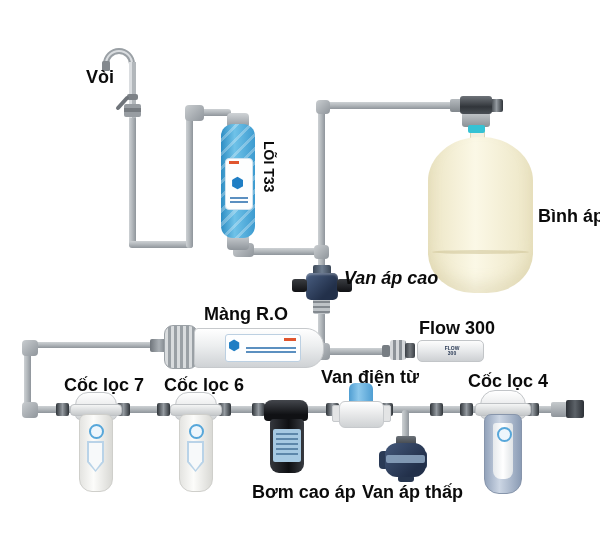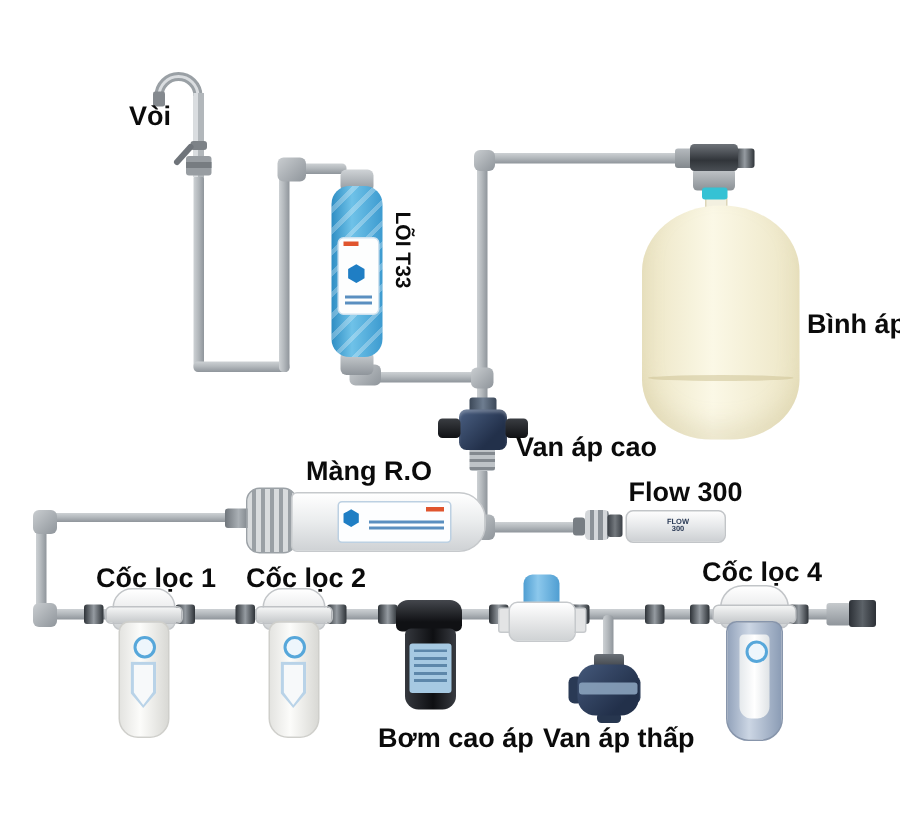--- a/index.html
+++ b/index.html
@@ -178,22 +178,23 @@
   <div class="abs" style="left:484px;top:414px;width:36px;height:78px;z-index:4;
        background:linear-gradient(90deg,#93a3bb,#ccd6e4 40%,#8b9cb5);border:1px solid #8795ab;border-radius:7px 7px 15px 15px;">
     <div style="position:absolute;left:8px;top:8px;width:20px;height:56px;
          background:linear-gradient(90deg,#e5e9ec,#ffffff 50%,#dfe3e6);border-radius:3px 3px 8px 8px;"></div>
     <div class="ring" style="left:12px;top:12px;"></div>
   </div>
 
   <div class="lbl" style="left:86px;top:67px;">Vòi</div>
   <div class="lbl" style="left:277px;top:141px;transform:rotate(90deg);transform-origin:0 0;font-size:14px;">LÕI T33</div>
   <div class="lbl" style="left:538px;top:206px;">Bình áp</div>
-  <div class="lbl" style="left:344px;top:288px;">Van áp cao</div>
+  <div class="lbl" style="left:344px;top:268px;font-style:italic;">Van áp cao</div>
   <div class="lbl" style="left:204px;top:304px;">Màng R.O</div>
   <div class="lbl" style="left:419px;top:318px;">Flow 300</div>
-  <div class="lbl" style="left:64px;top:375px;">Cốc lọc 1</div>
-  <div class="lbl" style="left:164px;top:375px;">Cốc lọc 2</div>
+  <div class="lbl" style="left:64px;top:375px;">Cốc lọc 7</div>
+  <div class="lbl" style="left:164px;top:375px;">Cốc lọc 6</div>
+  <div class="lbl" style="left:321px;top:367px;">Van điện từ</div>
   <div class="lbl" style="left:468px;top:371px;">Cốc lọc 4</div>
   <div class="lbl" style="left:362px;top:482px;">Van áp thấp</div>
   <div class="lbl" style="left:252px;top:482px;">Bơm cao áp</div>
 
 </div>
 
 </body></html>

